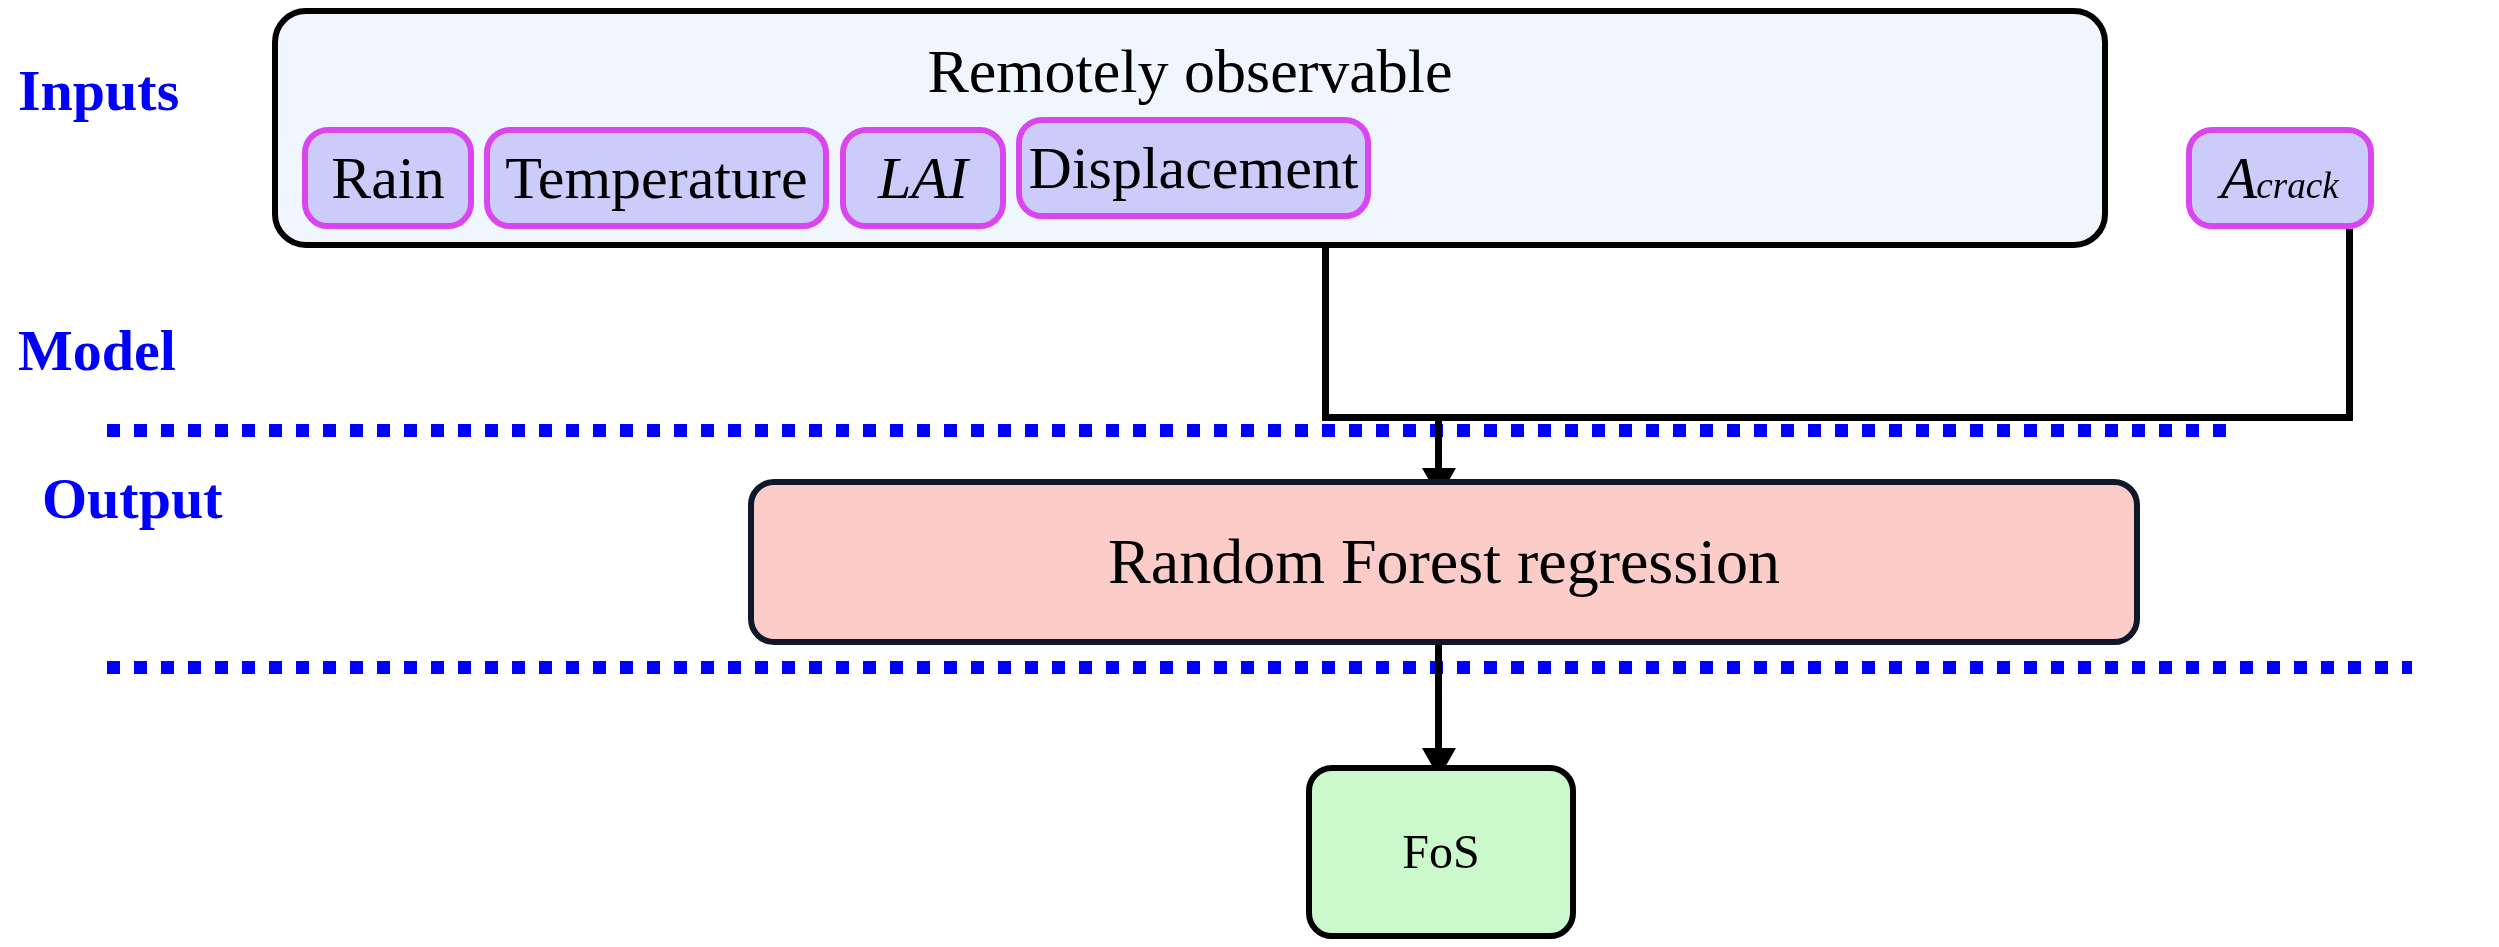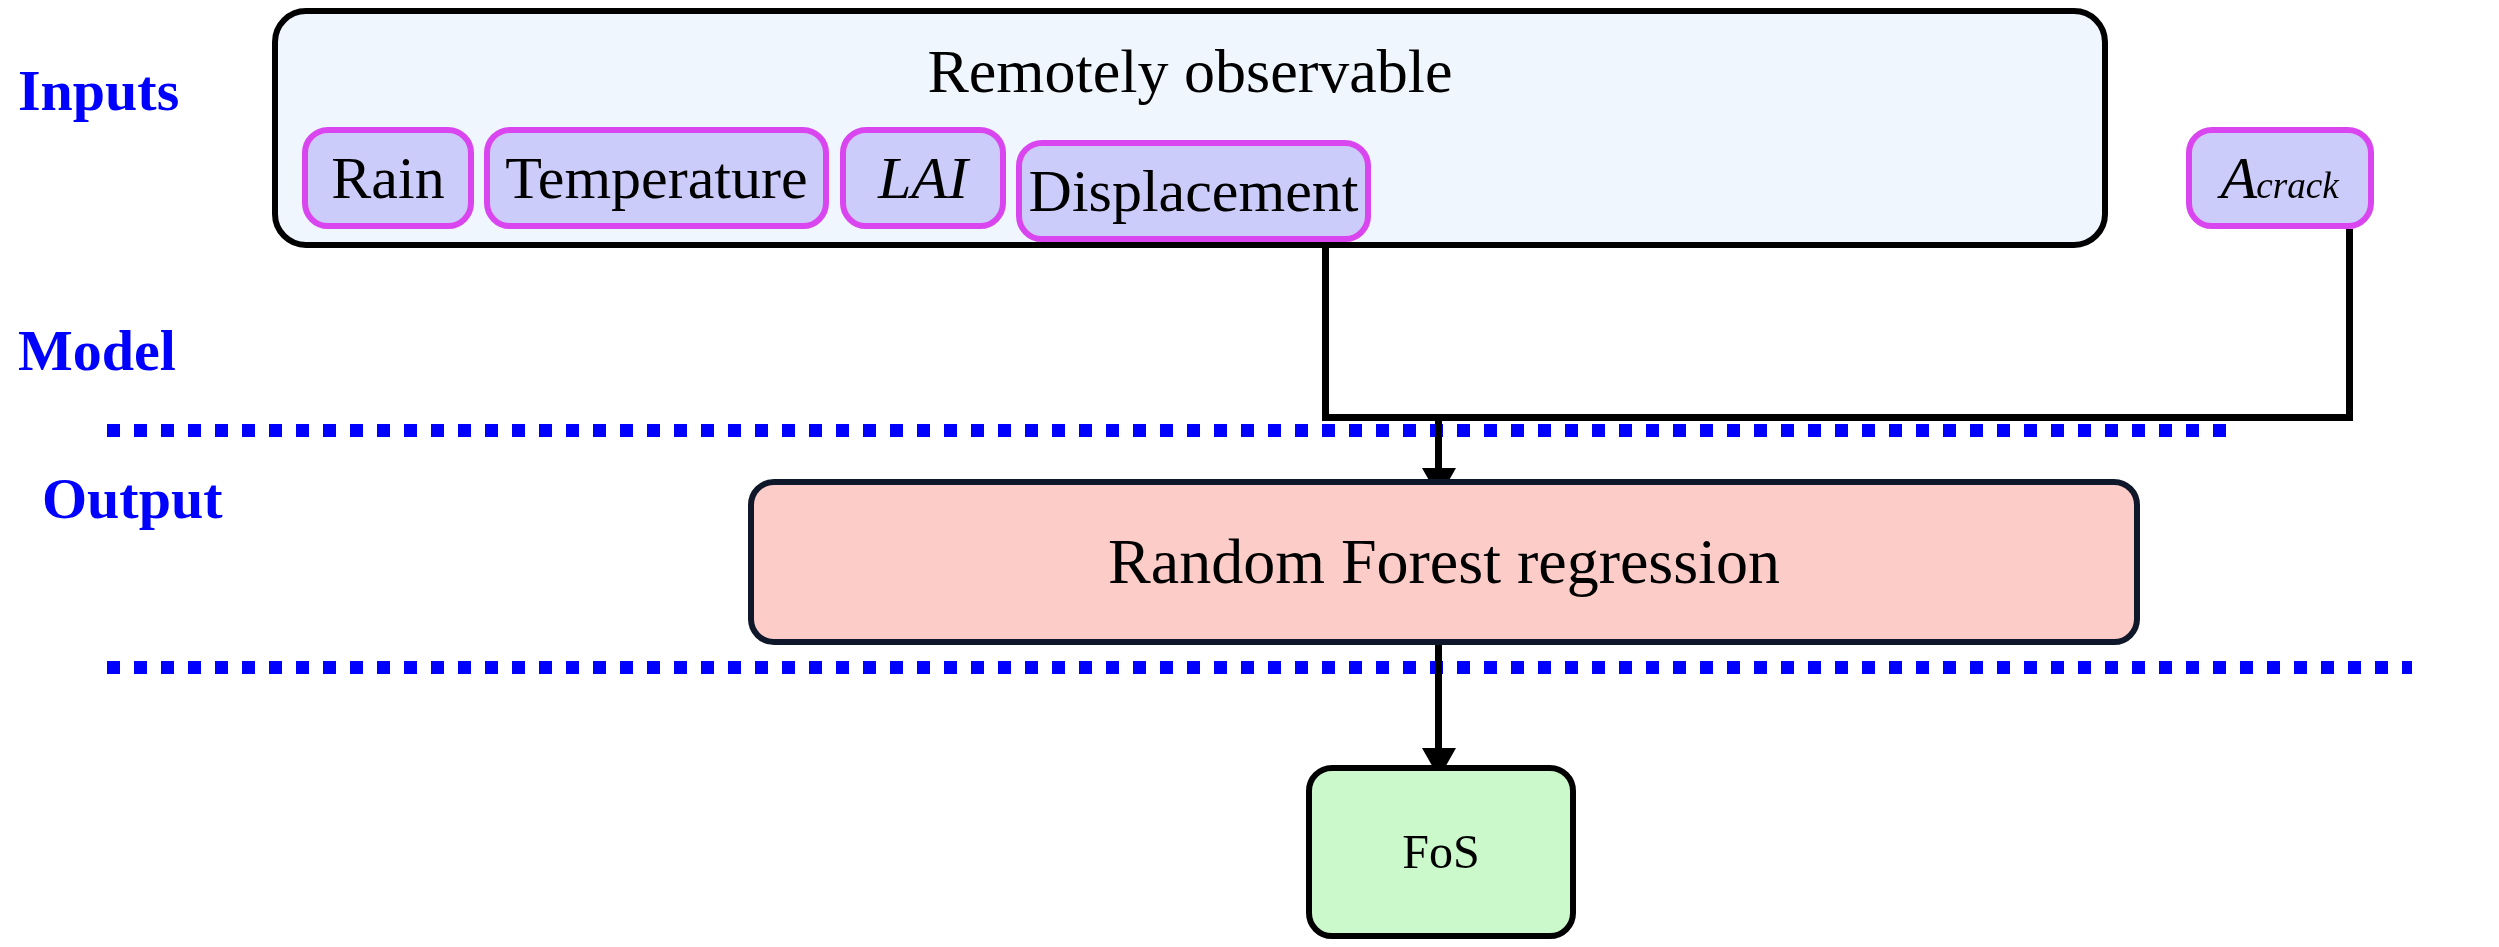--- a/index.html
+++ b/index.html
@@ -66,21 +66,21 @@
     justify-content: center;
     color: #000000;
     font-size: 60px;
     line-height: 1;
     white-space: nowrap;
     padding: 0 18px;
   }
   #chip-rain         { left: 302px;  top: 127px; width: 172px; height: 102px; }
   #chip-temperature  { left: 484px;  top: 127px; width: 345px; height: 102px; }
   #chip-lai          { left: 840px;  top: 127px; width: 166px; height: 102px; }
-  #chip-displacement { left: 1016px; top: 140px; width: 355px; height: 102px; }
+  #chip-displacement { left: 1016px; top: 117px; width: 355px; height: 102px; }
   #chip-acrack       { left: 2186px; top: 127px; width: 188px; height: 102px; }
 
   .mi { font-style: italic; }
   .sub {
     font-style: italic;
     font-size: 0.62em;
     vertical-align: sub;
     position: relative;
     top: 0.20em;
     left: -0.02em;

